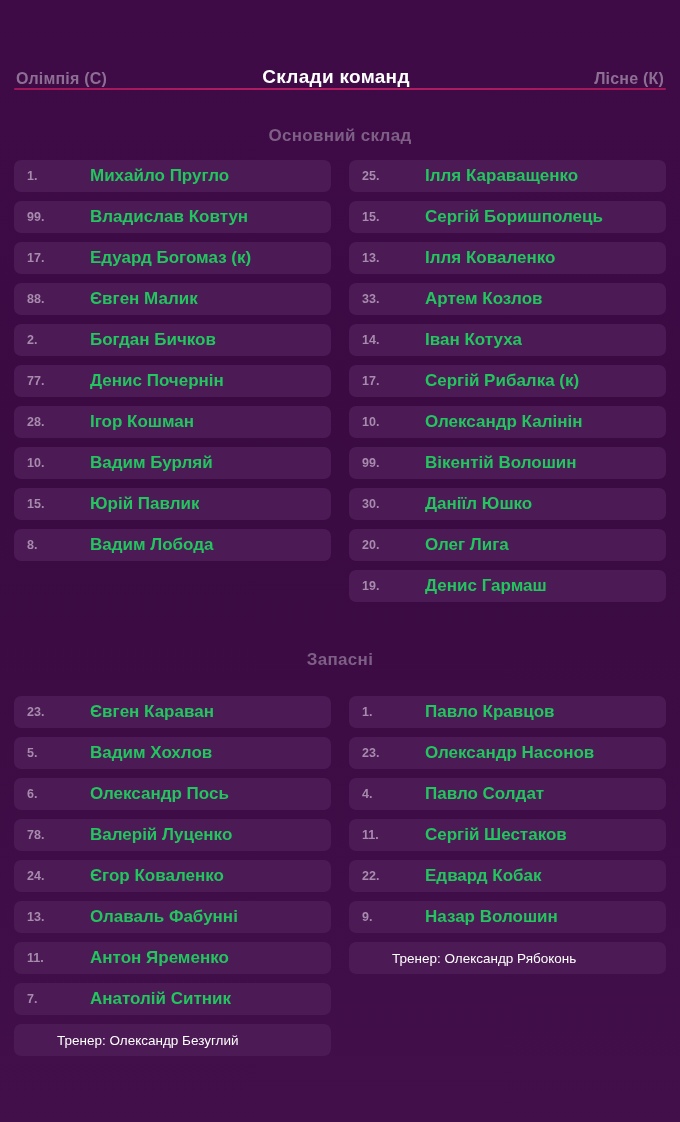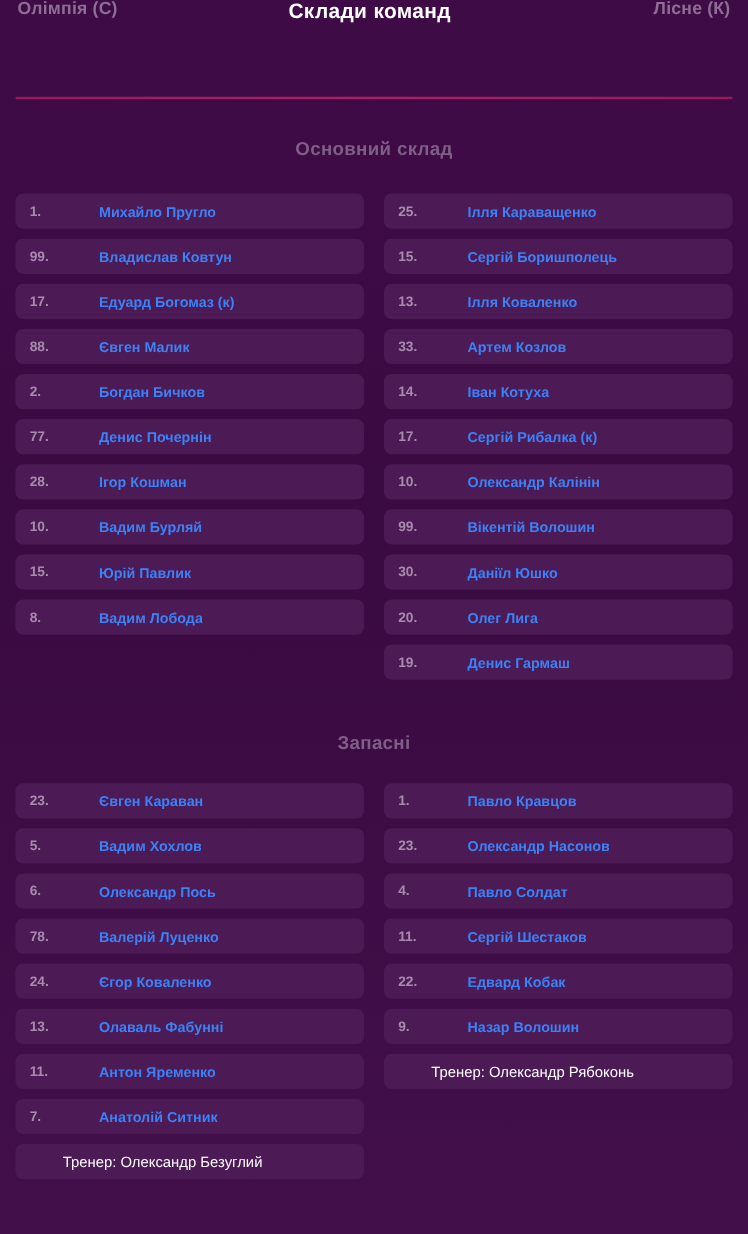--- a/index.html
+++ b/index.html
@@ -21,21 +21,21 @@
     height: 1122px;
     box-sizing: border-box;
     padding: 0 14px;
   }
 
   
   .header {
     position: relative;
     height: 88px;
     display: flex;
-    align-items: flex-start;
+    align-items: flex-end;
     justify-content: space-between;
     padding: 0 2px;
     box-sizing: border-box;
   }
   .team-name {
     font-size: 16px;
     font-weight: bold;
     color: #8d6f93;
     letter-spacing: 0.2px;
     white-space: nowrap;
@@ -66,21 +66,21 @@
   
   .section-title {
     text-align: center;
     font-size: 17px;
     font-weight: bold;
     color: #7e5f86;
     letter-spacing: 0.3px;
   }
   .section-title.main {
     margin-top: 36px;
-    margin-bottom: 30px;
+    margin-bottom: 14px;
   }
   .section-title.subs {
     margin-top: 48px;
     margin-bottom: 26px;
   }
 
   
   .columns {
     display: flex;
     justify-content: space-between;
@@ -106,23 +106,23 @@
     width: 30px;
     flex: 0 0 30px;
     font-size: 12.5px;
     font-weight: bold;
     color: #a78bad;
     text-align: left;
     padding-left: 3px;
     box-sizing: border-box;
   }
   .player-row .pname {
-    font-size: 13px;
-    font-weight: bold;
-    color: #3b82f6;
+    font-size: 17px;
+    font-weight: bold;
+    color: #22c55e;
     white-space: nowrap;
     overflow: hidden;
     text-overflow: ellipsis;
     padding-left: 36px;
   }
   .coach-row {
     height: 32px;
     border-radius: 7px;
     background: #4c1a55;
     display: flex;

